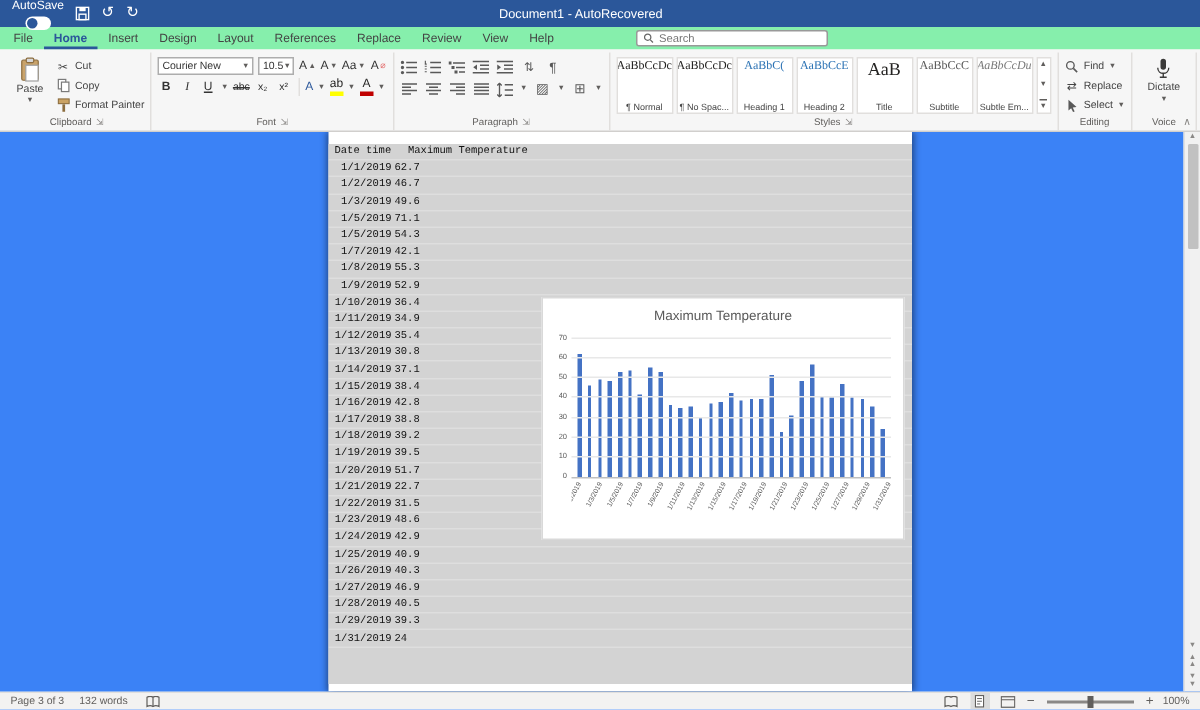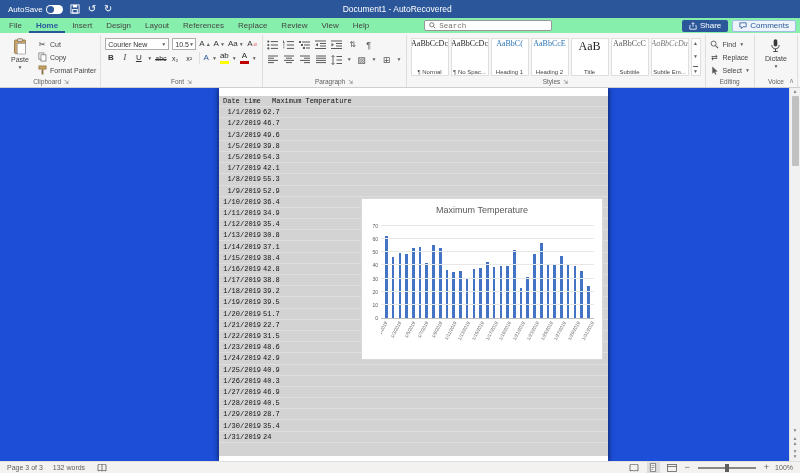--- a/index.html
+++ b/index.html
@@ -2,35 +2,35 @@
 <html><head>
 <meta charset="utf-8">
 <style>
 *{margin:0;padding:0;box-sizing:border-box;}
 html,body{width:800px;height:473px;overflow:hidden;}
 body{font-family:"Liberation Sans","DejaVu Sans",sans-serif;font-size:9px;color:#252423;background:#fff;user-select:none;}
 .app{width:800px;height:473px;display:flex;flex-direction:column;}
 
 
 .titlebar{height:18px;background:#2b579a;display:flex;align-items:center;color:#fff;font-size:8px;padding:0 8px;gap:7px;flex:0 0 auto;}
-.autosave{display:flex;align-items:center;gap:3px;}
+.autosave{display:flex;align-items:center;gap:3px;flex-direction:column;}
 .toggle{width:17px;height:9px;background:#fff;border-radius:5px;position:relative;}
 .toggle::after{content:"";position:absolute;left:1px;top:1px;width:7px;height:7px;border-radius:50%;background:#2b579a;}
 .qat{display:flex;gap:8px;align-items:center;font-size:10px;line-height:1;}
 .qat .ticon{display:flex;align-items:center;}
 .titlebar-title{flex:1;text-align:center;font-size:8.5px;white-space:nowrap;overflow:hidden;}
 .titlebar-pad{width:110px;}
 
 
 .menubar{height:15px;background:#86efac;display:flex;align-items:stretch;padding:0 2px;font-size:8px;color:#444;flex:0 0 auto;}
 .menu-tabs{display:flex;align-items:stretch;}
 .menu-tab{padding:0 7px;display:flex;align-items:center;cursor:default;}
 .menu-tab.active{color:#2b579a;font-weight:bold;box-shadow:inset 0 -2px 0 #2b579a;}
 .searchbox{margin-left:48px;align-self:center;width:128px;height:11px;border:1px solid #999;border-radius:2px;display:flex;align-items:center;gap:3px;padding:0 4px;background:#fff;}
-.searchbox input{border:none;outline:none;font-size:7.5px;color:#666;width:100px;font-family:Liberation Mono, monospace;background:transparent;}
+.searchbox input{border:none;outline:none;font-size:7.5px;color:#666;width:100px;font-family:Liberation Sans, sans-serif;background:transparent;}
 .menubar-right{margin-left:auto;display:flex;align-items:center;gap:4px;padding-right:2px;}
 .sharebtn{display:flex;align-items:center;gap:3px;background:#2b579a;color:#fff;padding:1px 7px;border-radius:2px;font-size:8px;height:12px;}
 .commentsbtn{display:flex;align-items:center;gap:3px;background:#eef4fb;color:#2b579a;border:1px solid #9fbfe4;padding:1px 6px;border-radius:2px;font-size:8px;height:12px;}
 
 
 .ribbon{height:55px;background:#f6f6f6;border-bottom:1px solid #d1cfcd;display:flex;padding:2px 0 0 2px;position:relative;flex:0 0 auto;}
 .group{display:flex;flex-direction:column;border-right:1px solid #e1dfdd;padding:1px 4px 0;}
 .group-label{margin-top:auto;text-align:center;font-size:6.5px;color:#605e5c;padding:1px 0 2px;display:flex;align-items:center;justify-content:center;gap:3px;line-height:1;}
 .launcher{font-size:6px;color:#8a8886;}
 .group-body{display:flex;gap:3px;align-items:flex-start;}
@@ -58,21 +58,21 @@
 .styles-gallery{display:flex;gap:2px;}
 .stylecard{width:38px;height:38px;border:1px solid #e1dfdd;background:#fff;display:flex;flex-direction:column;align-items:center;justify-content:space-between;gap:2px;overflow:hidden;}
 .style-preview{font-size:8px;white-space:nowrap;font-family:"Liberation Serif",serif;}
 .style-name{font-size:6px;color:#444;white-space:nowrap;}
 .gallery-scroll{display:flex;flex-direction:column;justify-content:space-between;height:38px;width:10px;border:1px solid #e1dfdd;background:#fff;align-items:center;font-size:5px;color:#605e5c;padding:1px 0;}
 .morebtn{border-top:1px solid #605e5c;padding-top:1px;}
 .voicebtn{min-width:34px;}
 .collapse-ribbon{position:absolute;right:6px;bottom:2px;font-size:7px;color:#8a8886;}
 
 
-.docarea{flex:1 1 auto;background:#1d4ed8;position:relative;overflow:hidden;}
+.docarea{flex:1 1 auto;background:#3b82f6;position:relative;overflow:hidden;}
 .page{position:absolute;left:219px;top:0;width:389px;height:100%;background:#fff;box-shadow:2px 0 4px rgba(0,0,0,.35), -2px 0 4px rgba(0,0,0,.35);}
 .dtable{position:absolute;left:0;right:0;top:8px;bottom:5px;background:#d3d3d3;overflow:hidden;font-family:"Liberation Mono","DejaVu Sans Mono",monospace;font-size:7px;color:#111;}
 .trow{display:flex;height:11.2px;align-items:center;border-bottom:1px solid rgba(255,255,255,0.25);}
 .tcell.c1{width:44px;text-align:right;padding-right:2px;}
 .tcell.c2{width:104px;text-align:left;padding-right:2px;}
 .trow.thead .c1{text-align:left;padding-left:4px;}
 .trow.thead .c2{text-align:left;padding-left:9px;}
 
 
 .chartbox{position:absolute;left:142px;top:110px;width:242px;height:162px;background:#fff;border:1px solid #d9d9d9;font-family:"Liberation Sans",sans-serif;}
@@ -141,35 +141,20 @@
         <div class="menu-tab">View</div>
         <div class="menu-tab">Help</div>
       </div>
     <div class="searchbox">
       <svg width="7" height="7" viewBox="0 0 10 10">
           <circle cx="4" cy="4" r="3" fill="none" stroke="#666" stroke-width="1.2"></circle>
           <path d="M6.3 6.3 L9 9" stroke="#666" stroke-width="1.2"></path>
         </svg>
       <input class="search-input" placeholder="Search" style="">
     </div>
-    <div class="menubar-right">
-      <div class="sharebtn">
-        <svg width="8" height="8" viewBox="0 0 10 10">
-            <path d="M5 6 V1 M3.2 2.6 L5 0.8 L6.8 2.6" fill="none" stroke="#fff" stroke-width="1"></path>
-            <path d="M2 4.5 H1 V9 H9 V4.5 H8" fill="none" stroke="#fff" stroke-width="1"></path>
-          </svg>
-        <span>Share</span>
-      </div>
-      <div class="commentsbtn">
-        <svg width="8" height="8" viewBox="0 0 10 10">
-            <path d="M1 1 H9 V6 H5 L3 8.2 V6 H1 Z" fill="none" stroke="#2b579a" stroke-width="1"></path>
-          </svg>
-        <span>Comments</span>
-      </div>
-    </div>
   </div>
 
   <div class="ribbon">
 
     <div class="group">
       <div class="group-body">
         <div class="bigbtn">
           <svg width="15" height="17" viewBox="0 0 15 17">
               <rect x="1.5" y="2" width="11" height="13.5" rx="1" fill="#c9a36a" stroke="#8c6d3f" stroke-width="0.8"></rect>
               <rect x="4.5" y="0.7" width="5" height="3" rx="0.8" fill="#d9d9d9" stroke="#8c6d3f" stroke-width="0.8"></rect>
@@ -452,21 +437,21 @@
             <div class="trow">
               <div class="tcell c1">1/2/2019</div>
               <div class="tcell c2">46.7</div>
             </div>
             <div class="trow">
               <div class="tcell c1">1/3/2019</div>
               <div class="tcell c2">49.6</div>
             </div>
             <div class="trow">
               <div class="tcell c1">1/5/2019</div>
-              <div class="tcell c2">39.8</div>
+              <div class="tcell c2">71.1</div>
             </div>
             <div class="trow">
               <div class="tcell c1">1/5/2019</div>
               <div class="tcell c2">54.3</div>
             </div>
             <div class="trow">
               <div class="tcell c1">1/7/2019</div>
               <div class="tcell c2">42.1</div>
             </div>
             <div class="trow">
@@ -548,25 +533,21 @@
             <div class="trow">
               <div class="tcell c1">1/27/2019</div>
               <div class="tcell c2">46.9</div>
             </div>
             <div class="trow">
               <div class="tcell c1">1/28/2019</div>
               <div class="tcell c2">40.5</div>
             </div>
             <div class="trow">
               <div class="tcell c1">1/29/2019</div>
-              <div class="tcell c2">28.7</div>
-            </div>
-            <div class="trow">
-              <div class="tcell c1">1/30/2019</div>
-              <div class="tcell c2">35.4</div>
+              <div class="tcell c2">39.3</div>
             </div>
             <div class="trow">
               <div class="tcell c1">1/31/2019</div>
               <div class="tcell c2">24</div>
             </div>
           </div>
       </div>
 
       <div class="chartbox">
         <div class="chart-title">Maximum Temperature</div>

